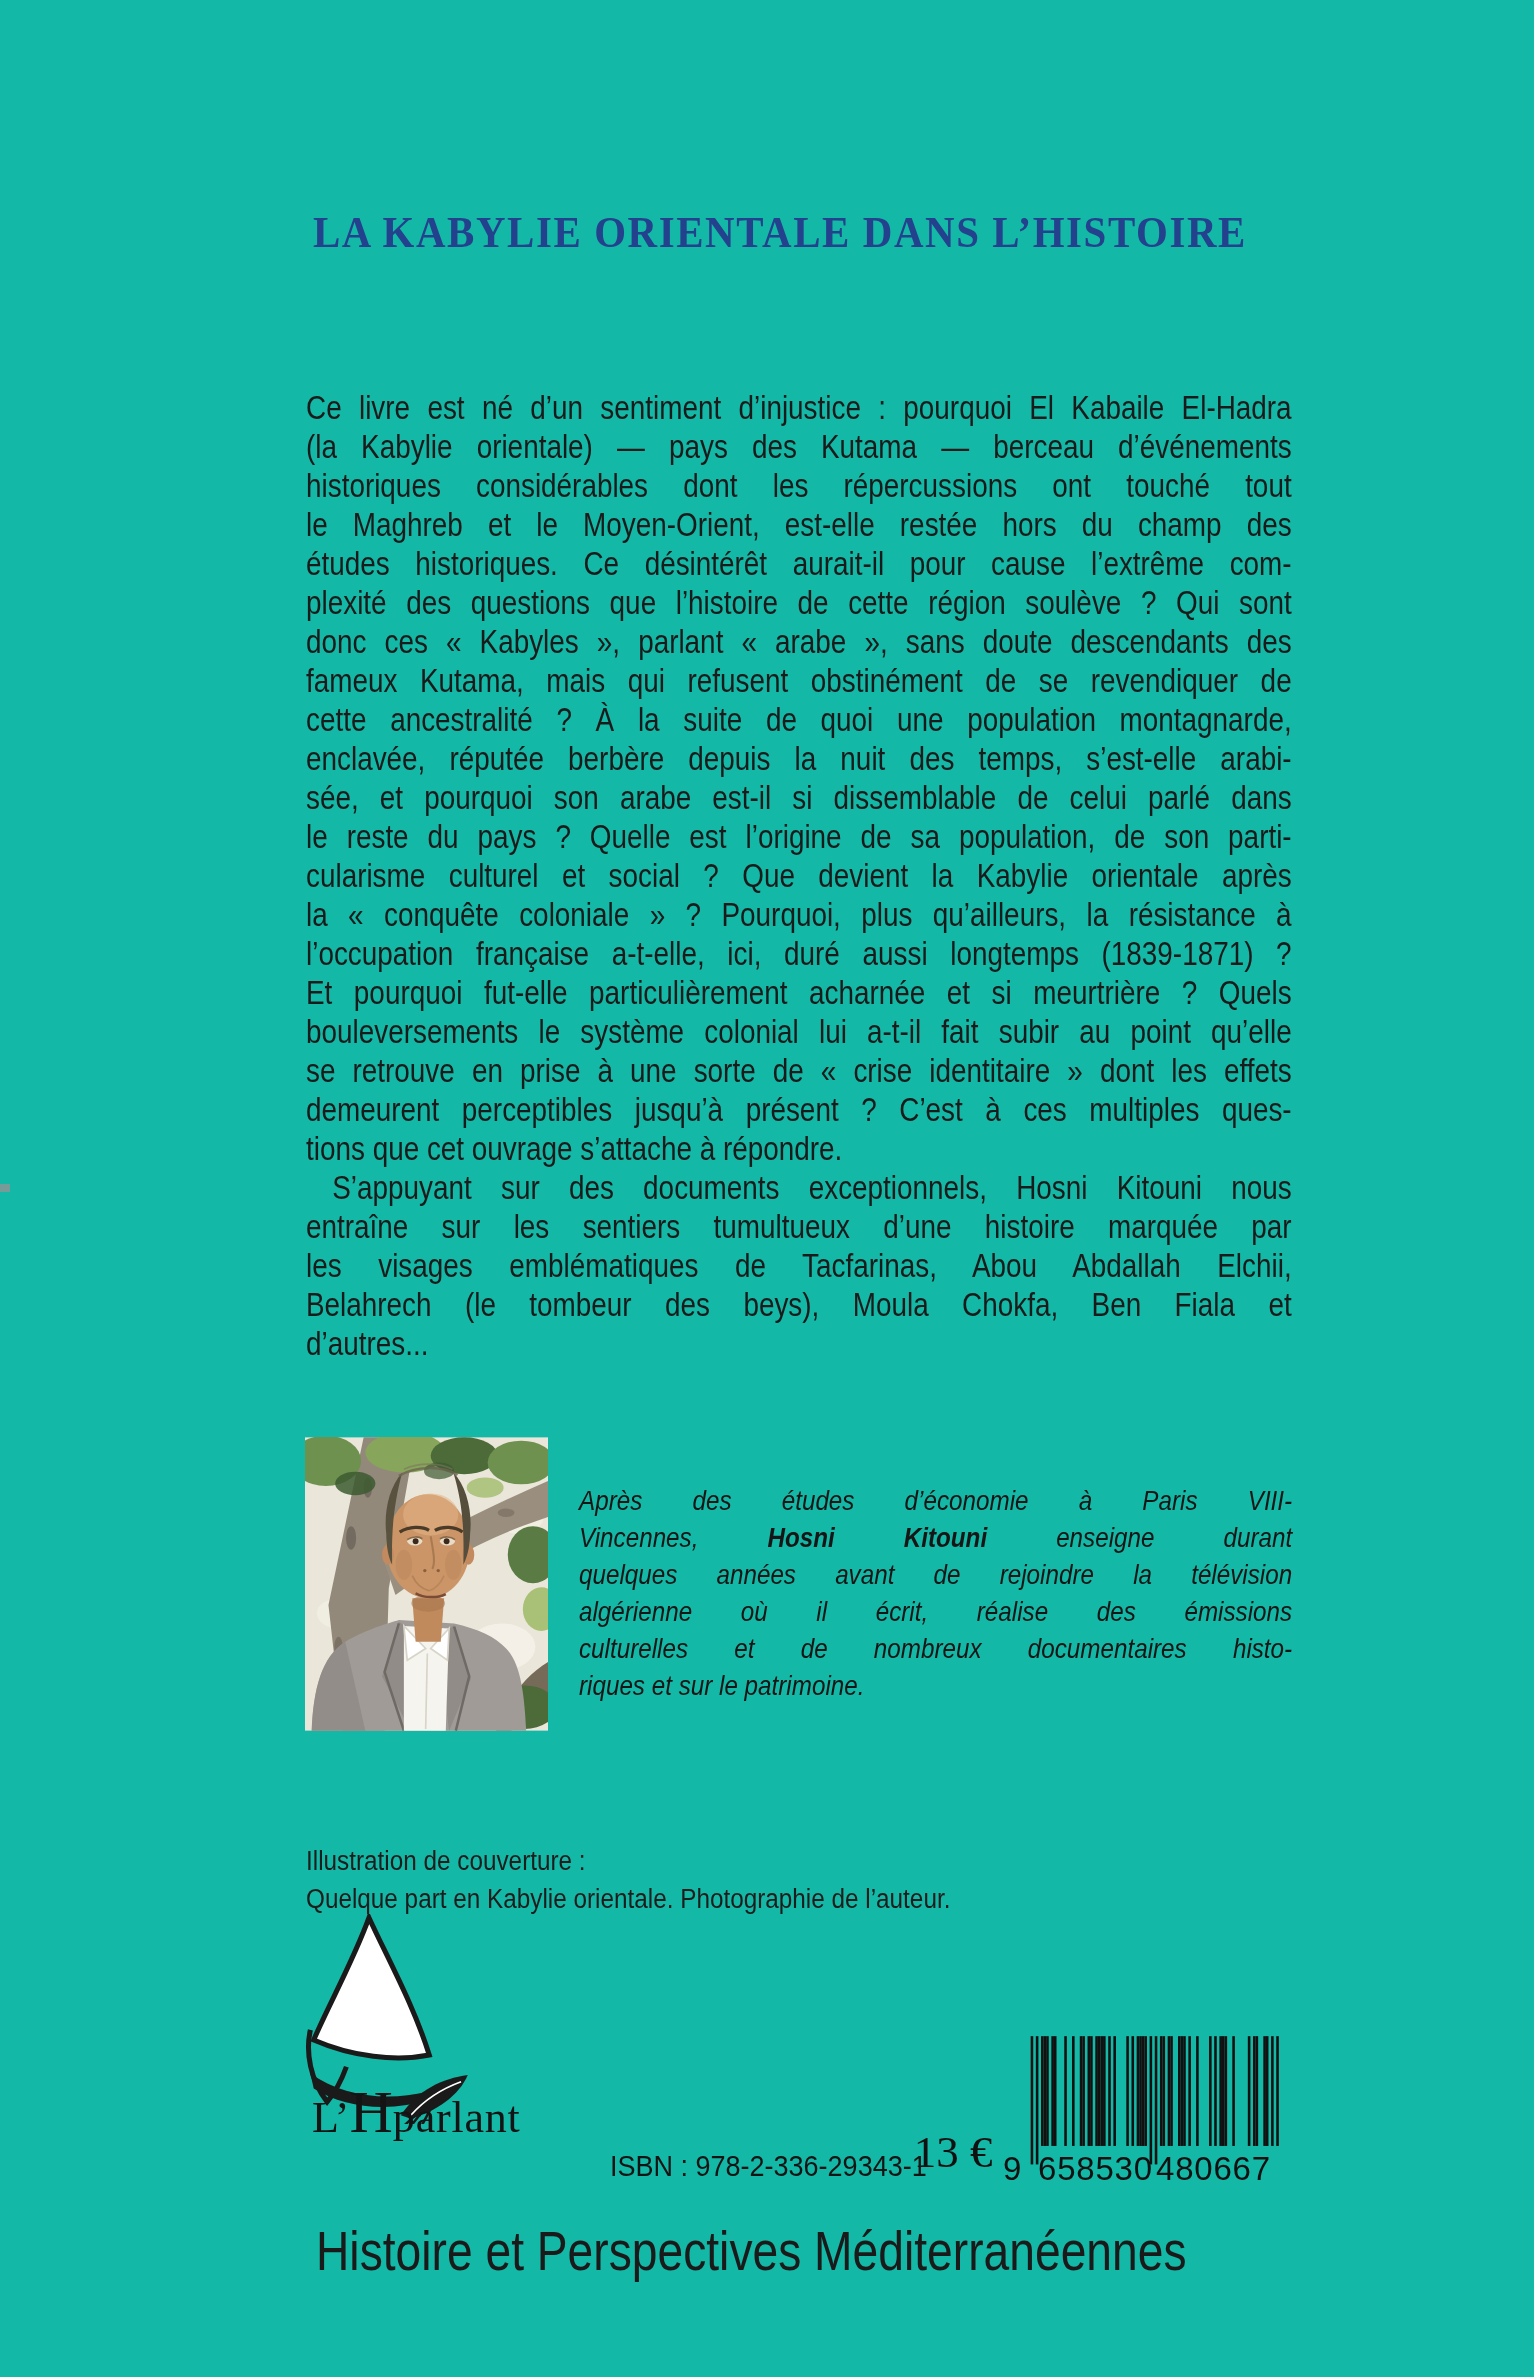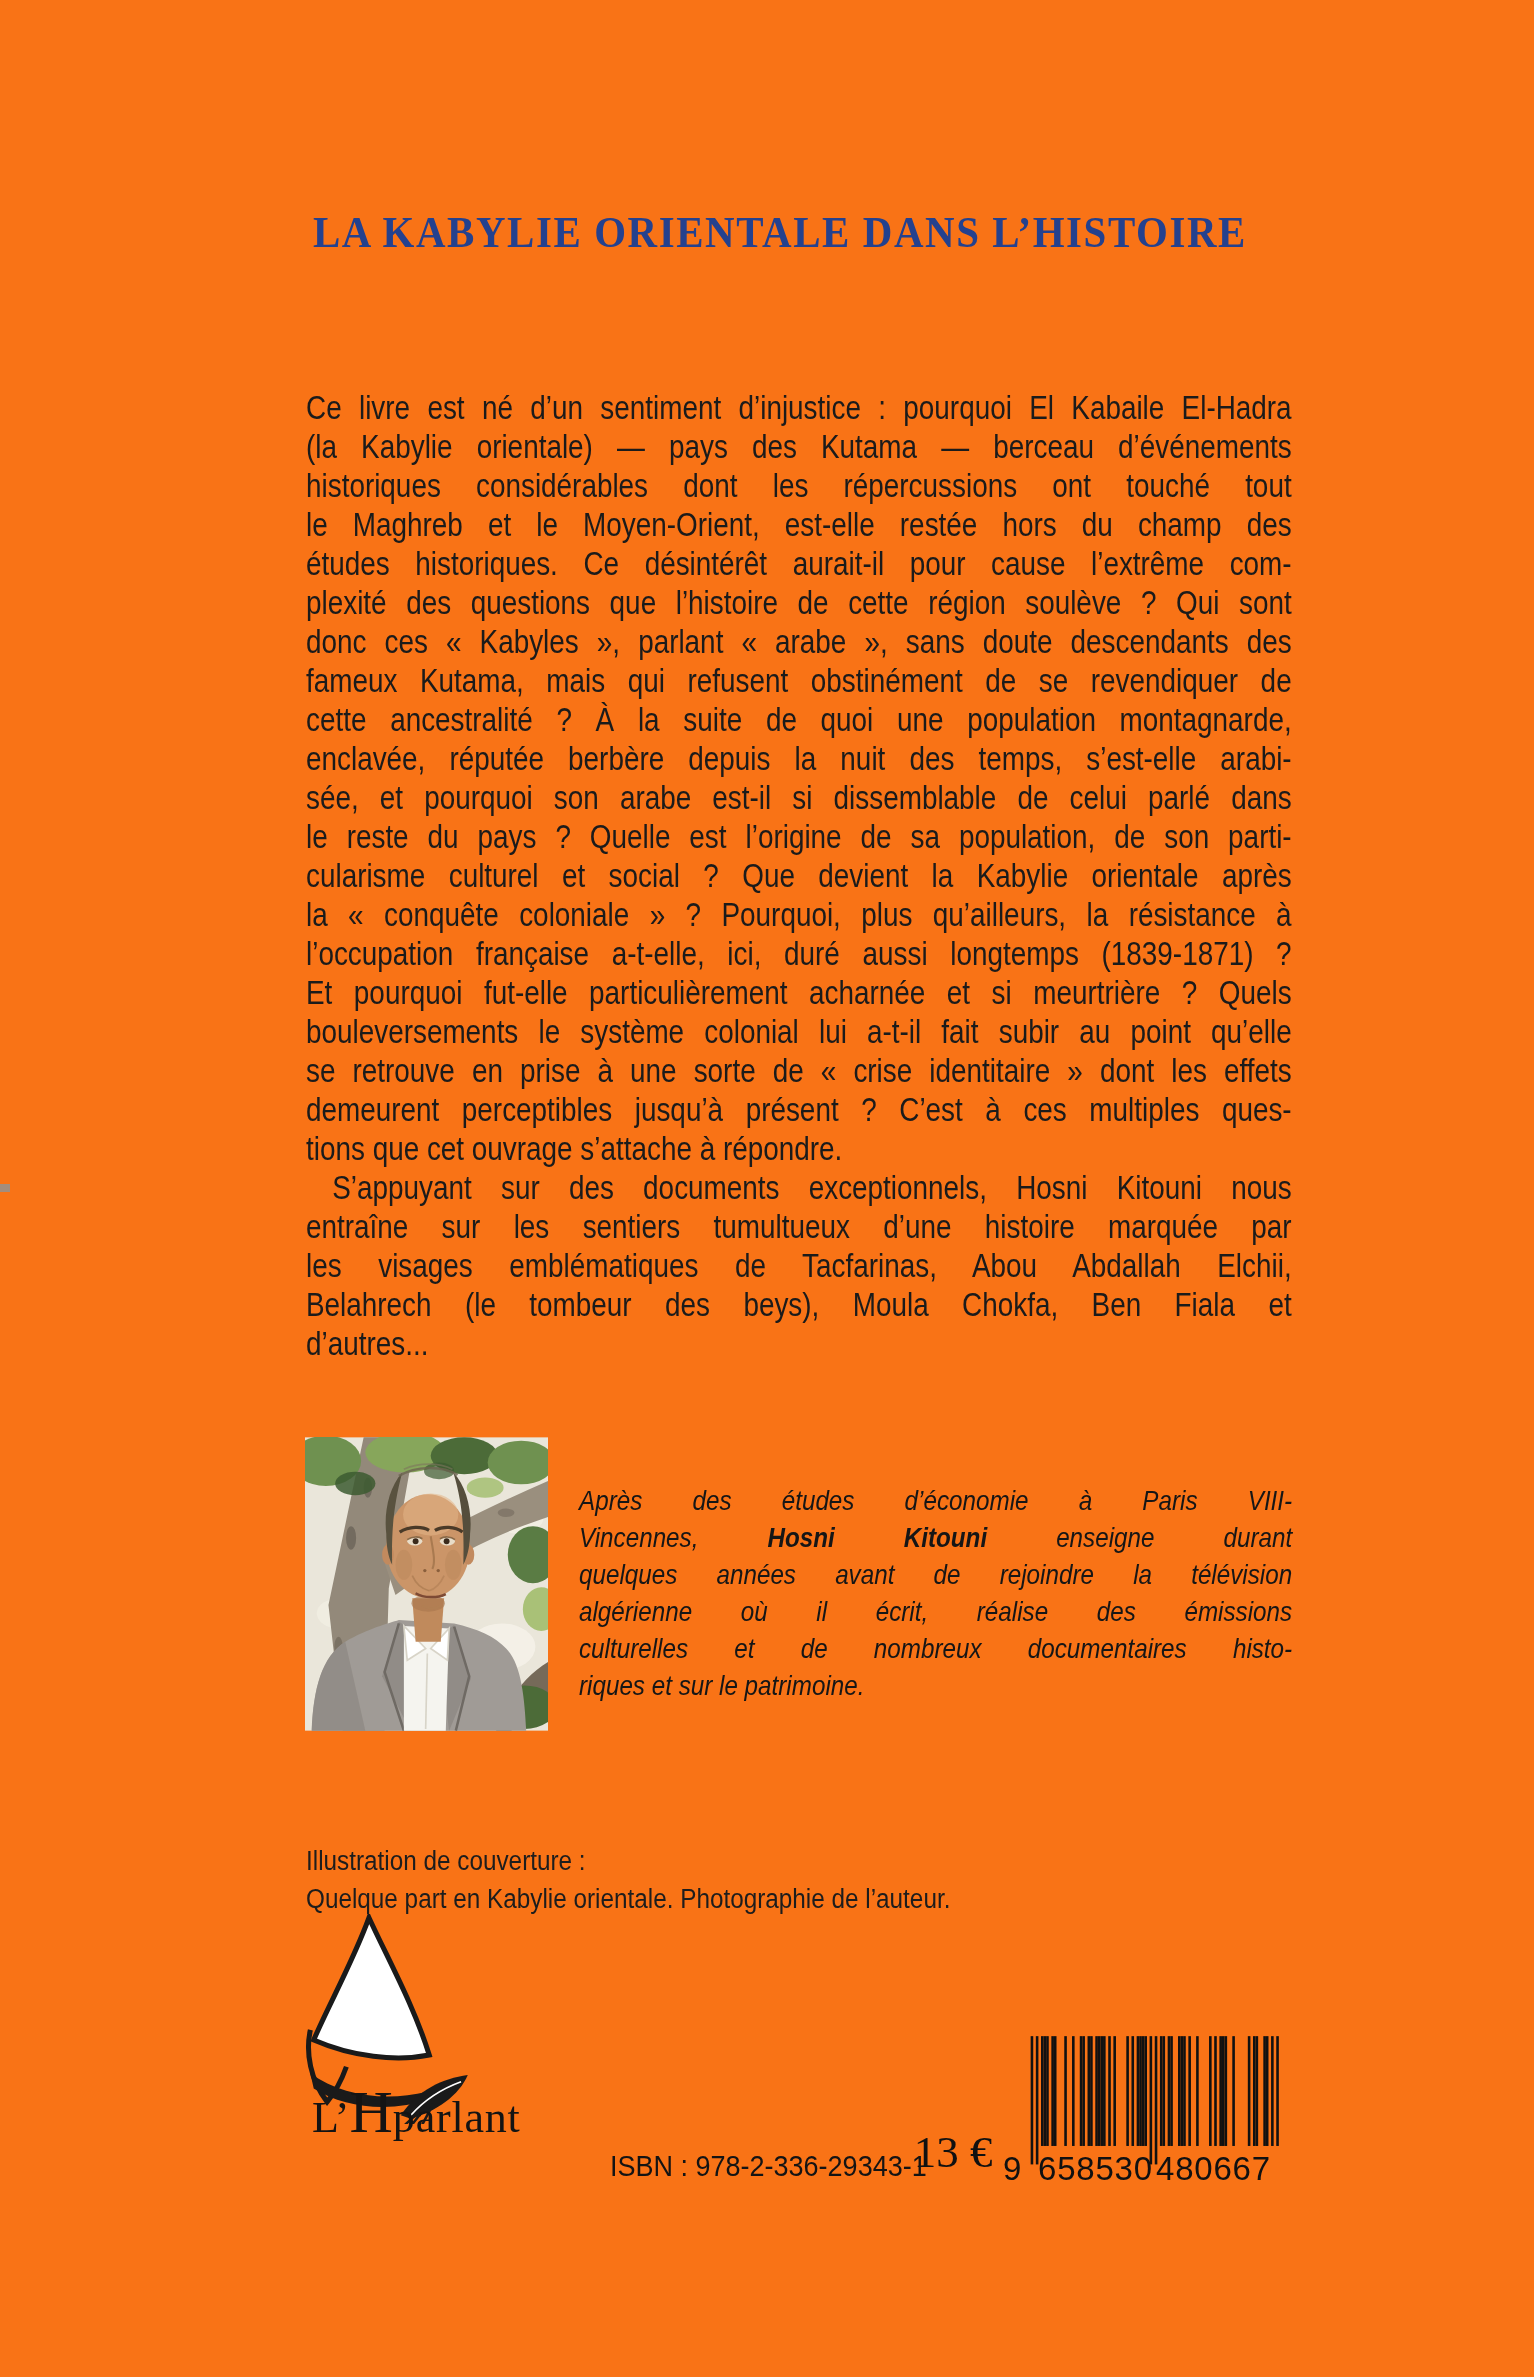--- a/index.html
+++ b/index.html
@@ -1,19 +1,19 @@
 <!DOCTYPE html>
 <html style="font-size:13.4px"><head>
 <meta charset="utf-8">
 <style>
   html,body{margin:0;padding:0;background:#777;}
   #page{
     position:relative;
     width:1534px;height:2377px;
-    background:#f97316;
+    background:#14b8a6;
     overflow:hidden;
     font-family:"Liberation Sans", sans-serif;
   }
   .abs{position:absolute;}
   .scale{transform-origin:0 0;}
 
   
   #title-wrap{left:313px;top:208px;width:964px;height:54px;}
   #title-inner{
     width:1037px;transform:scaleX(0.93);
@@ -296,15 +296,18 @@
         <rect x="310.56" y="0" width="3.08" height="131"></rect>
         <rect x="313.64" y="0" width="3.08" height="131"></rect>
         <rect x="319.81" y="0" width="3.08" height="131"></rect>
         <rect x="325.98" y="0" width="3.08" height="131"></rect>
       </svg>
     <span class="bc-digit" id="bc-d0">9</span>
     <span class="bc-digit" id="bc-d1">658530</span>
     <span class="bc-digit" id="bc-d2">480667</span>
   </div>
 
+  <div class="abs" id="series-wrap">
+    <div class="scale" id="series-inner">Histoire et Perspectives Méditerranéennes</div>
+  </div>
 
 </div>
 
 
 </body></html>

